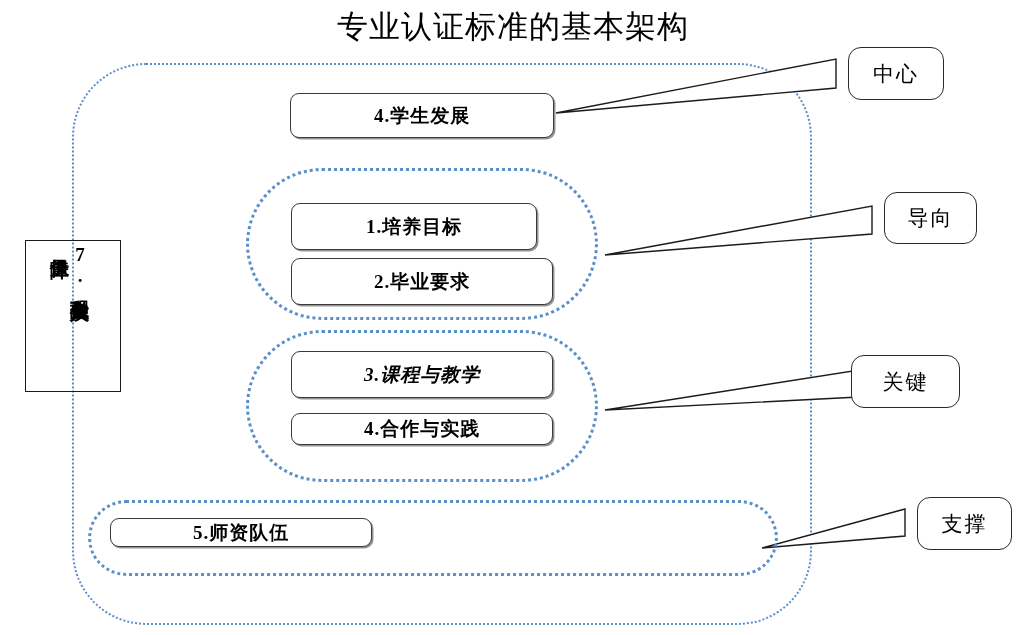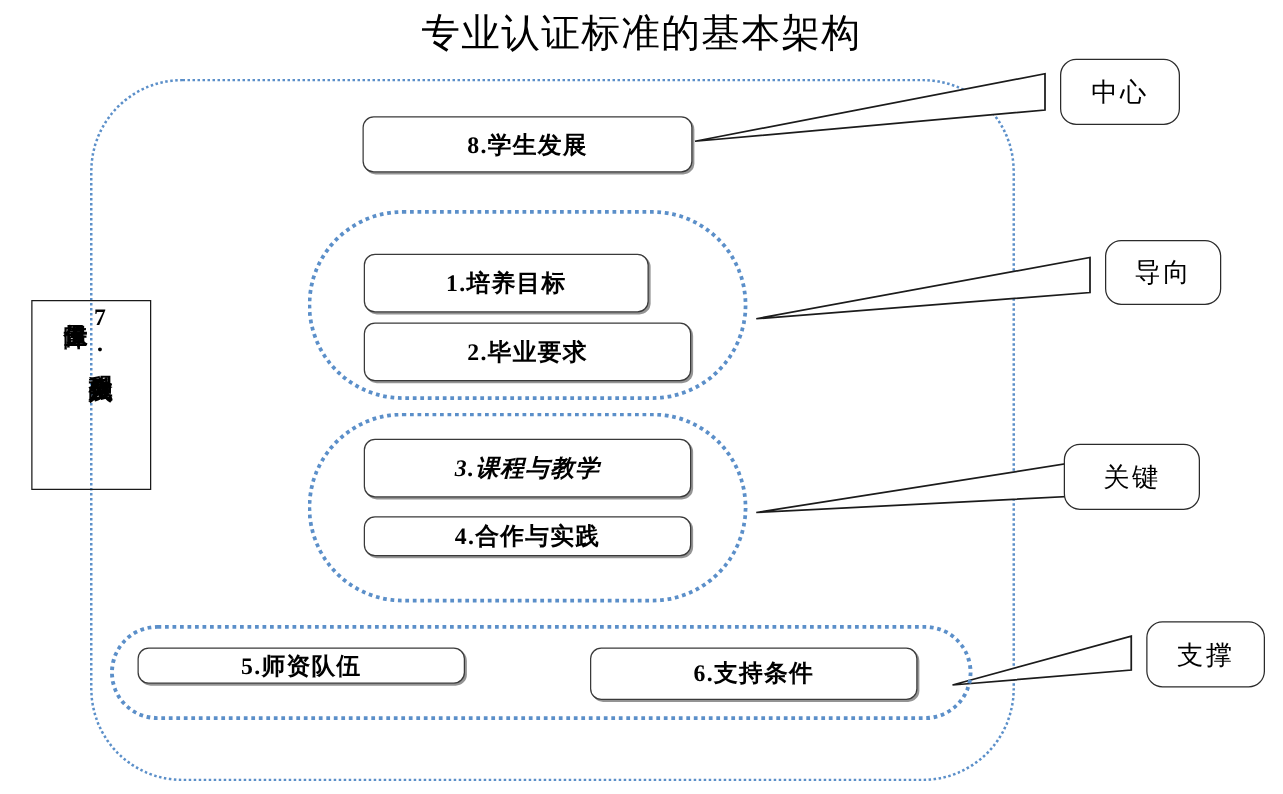--- a/index.html
+++ b/index.html
@@ -68,21 +68,21 @@
     display: flex;
     align-items: center;
     justify-content: center;
     font-size: 19px;
     font-weight: bold;
     color: #000000;
     letter-spacing: 1px;
     font-family: "Liberation Serif", "DejaVu Serif", serif;
   }
   #box-8 { left: 290px; top: 93px;  width: 264px; height: 45px; }
-  #box-1 { left: 291px; top: 203px; width: 228px; height: 47px; }
+  #box-1 { left: 291px; top: 203px; width: 246px; height: 47px; }
   #box-2 { left: 291px; top: 258px; width: 262px; height: 47px; }
   #box-3 { left: 291px; top: 351px; width: 262px; height: 47px; font-style: italic; }
   #box-4 { left: 291px; top: 413px; width: 262px; height: 32px; }
   #box-5 { left: 110px; top: 518px; width: 262px; height: 29px; }
   #box-6 { left: 472px; top: 518px; width: 262px; height: 42px; }
 
   
   .vertical-box {
     position: absolute;
     left: 25px;
@@ -163,32 +163,31 @@
     <polygon class="leader-wedge" points="605,255 872,206 872,234"></polygon>
     <polygon class="leader-wedge" points="605,410 878,367 878,396"></polygon>
     <polygon class="leader-wedge" points="762,548 905,509 905,536"></polygon>
   </svg>
 
   <div class="vertical-box">
     <span class="vcol col-b">7.全程融入质</span>
     <span class="vcol col-a">量保障</span>
   </div>
 
-  <div class="std-box" id="box-8">8.学生发展</div>
+  <div class="std-box" id="box-8">4.学生发展</div>
 
   <div class="group-pill" id="group-goal"></div>
   <div class="std-box" id="box-1">1.培养目标</div>
   <div class="std-box" id="box-2">2.毕业要求</div>
 
   <div class="group-pill" id="group-core"></div>
   <div class="std-box" id="box-3">3.课程与教学</div>
   <div class="std-box" id="box-4">4.合作与实践</div>
 
   <div class="group-pill" id="group-support"></div>
   <div class="std-box" id="box-5">5.师资队伍</div>
-  <div class="std-box" id="box-6">6.支持条件</div>
 
   <div class="callout" id="callout-center">中心</div>
   <div class="callout" id="callout-guide">导向</div>
   <div class="callout" id="callout-key">关键</div>
   <div class="callout" id="callout-support">支撑</div>
 
 </div>
 
 </body></html>

